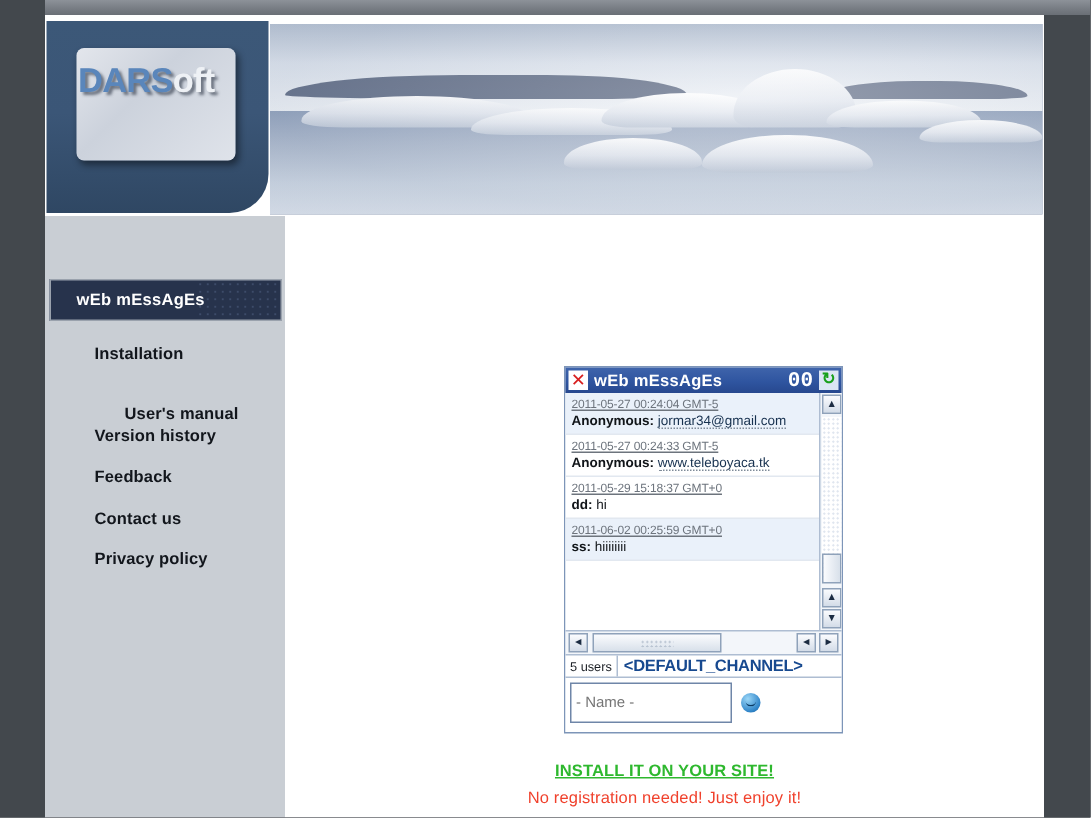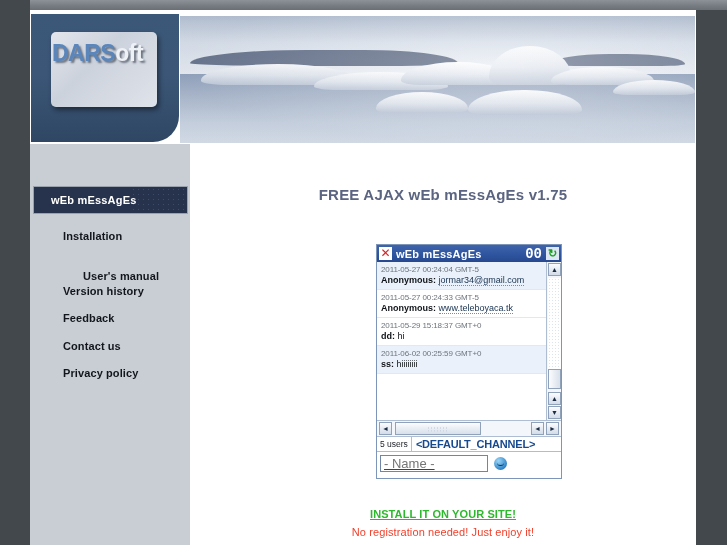--- a/index.html
+++ b/index.html
@@ -230,20 +230,21 @@
     padding: 3px 4px 4px 4px;
     border-bottom: 1px solid #e2e8f0;
     box-sizing: border-box;
   }
   .msg.alt { background: #eaf1fa; }
   .msg-time {
     color: #6d747d;
     font-size: 8px;
     font-family: "Liberation Sans", sans-serif;
     letter-spacing: -0.1px;
+    text-decoration: underline;
   }
   .msg-body {
     margin-top: 1px;
     font-size: 9px;
     color: #101418;
     white-space: nowrap;
   }
   .msg-user { font-weight: bold; }
   .msg-link {
     color: #17314f;
@@ -360,29 +361,28 @@
     border-top: 1px solid #aebdd2;
     padding: 3px;
     background: #ffffff;
   }
   .input-row {
     display: flex;
     align-items: center;
     margin-bottom: 3px;
   }
   .txt {
-    height: 17px;
+    height: 27px;
     border: 1px solid #6f86a8;
     box-sizing: border-box;
     background: #ffffff;
     color: #3c4450;
-    font-size: 13px;
+    font-size: 10px;
     padding: 0 3px;
     line-height: 12px;
-    text-decoration: underline;
   }
   .name-input { width: 108px; }
   .msg-input { flex: 1; }
   .emo-btn {
     width: 13px; height: 13px;
     border-radius: 50%;
     background: radial-gradient(circle at 35% 30%, #9ad6f7, #2f84c8 70%, #17568d);
     margin-left: 6px;
     position: relative;
   }
@@ -475,21 +475,20 @@
       <div class="nav-item" style="top:126px;margin-left:20px;"><span>User's manual</span></div>
       <div class="nav-item" style="top:141px;"><span>Version history</span></div>
       <div class="nav-item" style="top:168px;"><span>Feedback</span></div>
       <div class="nav-item" style="top:196px;"><span>Contact us</span></div>
       <div class="nav-item" style="top:223px;"><span>Privacy policy</span></div>
 
     </div>
 
     <div class="content">
 
-      <div class="page-title">FREE AJAX wEb mEssAgEs v1.75</div>
 
       <div class="chat">
 
         <div class="chat-titlebar">
           <div class="chat-close">✕</div>
           <div class="chat-title">wEb mEssAgEs</div>
           <div class="chat-count">00</div>
           <div class="chat-refresh">↻</div>
         </div>
 

